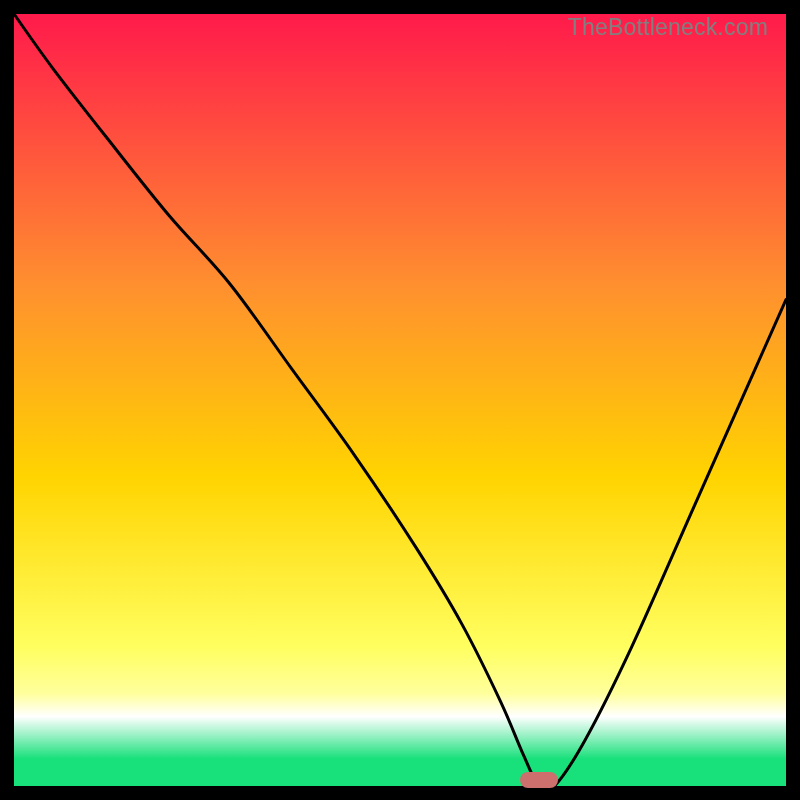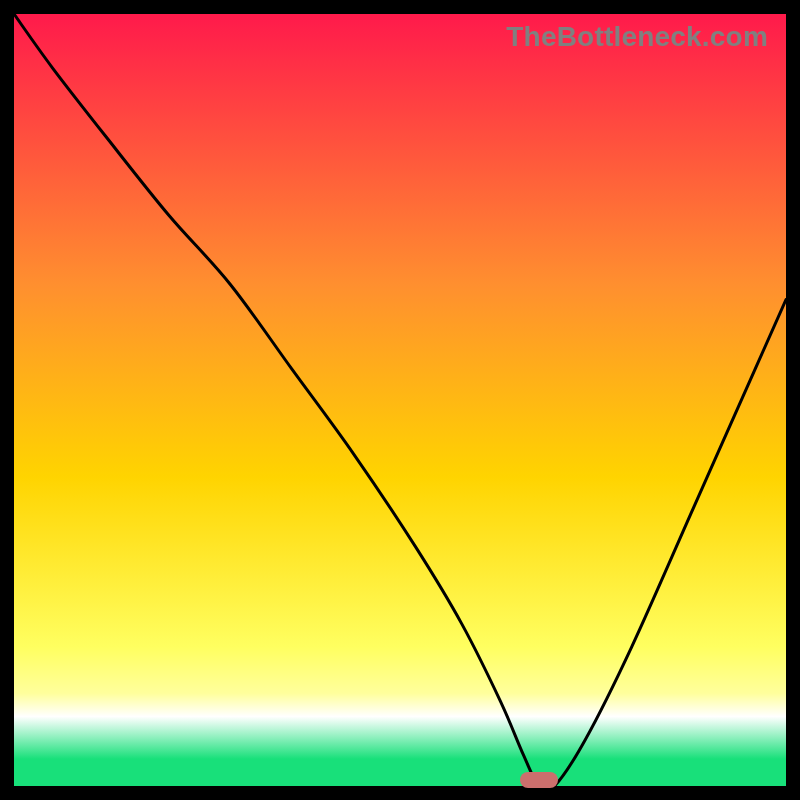--- a/index.html
+++ b/index.html
@@ -23,25 +23,24 @@
     left: 0;
     top: 0;
     width: 772px;
     height: 772px;
   }
   .watermark {
     position: absolute;
     top: 0;
     right: 18px;
     font-family: Arial, Helvetica, sans-serif;
-    font-size: 28px;
-    font-weight: 700;
+    font-size: 23px;
+    font-weight: 400;
     color: #808080;
     letter-spacing: 0.2px;
-    margin-top: 7px;
   }
   .marker {
     position: absolute;
     width: 38px;
     height: 16px;
     border-radius: 8px;
     background: #cc6f6d;
     transform: translate(-50%, -50%);
   }
 </style>

